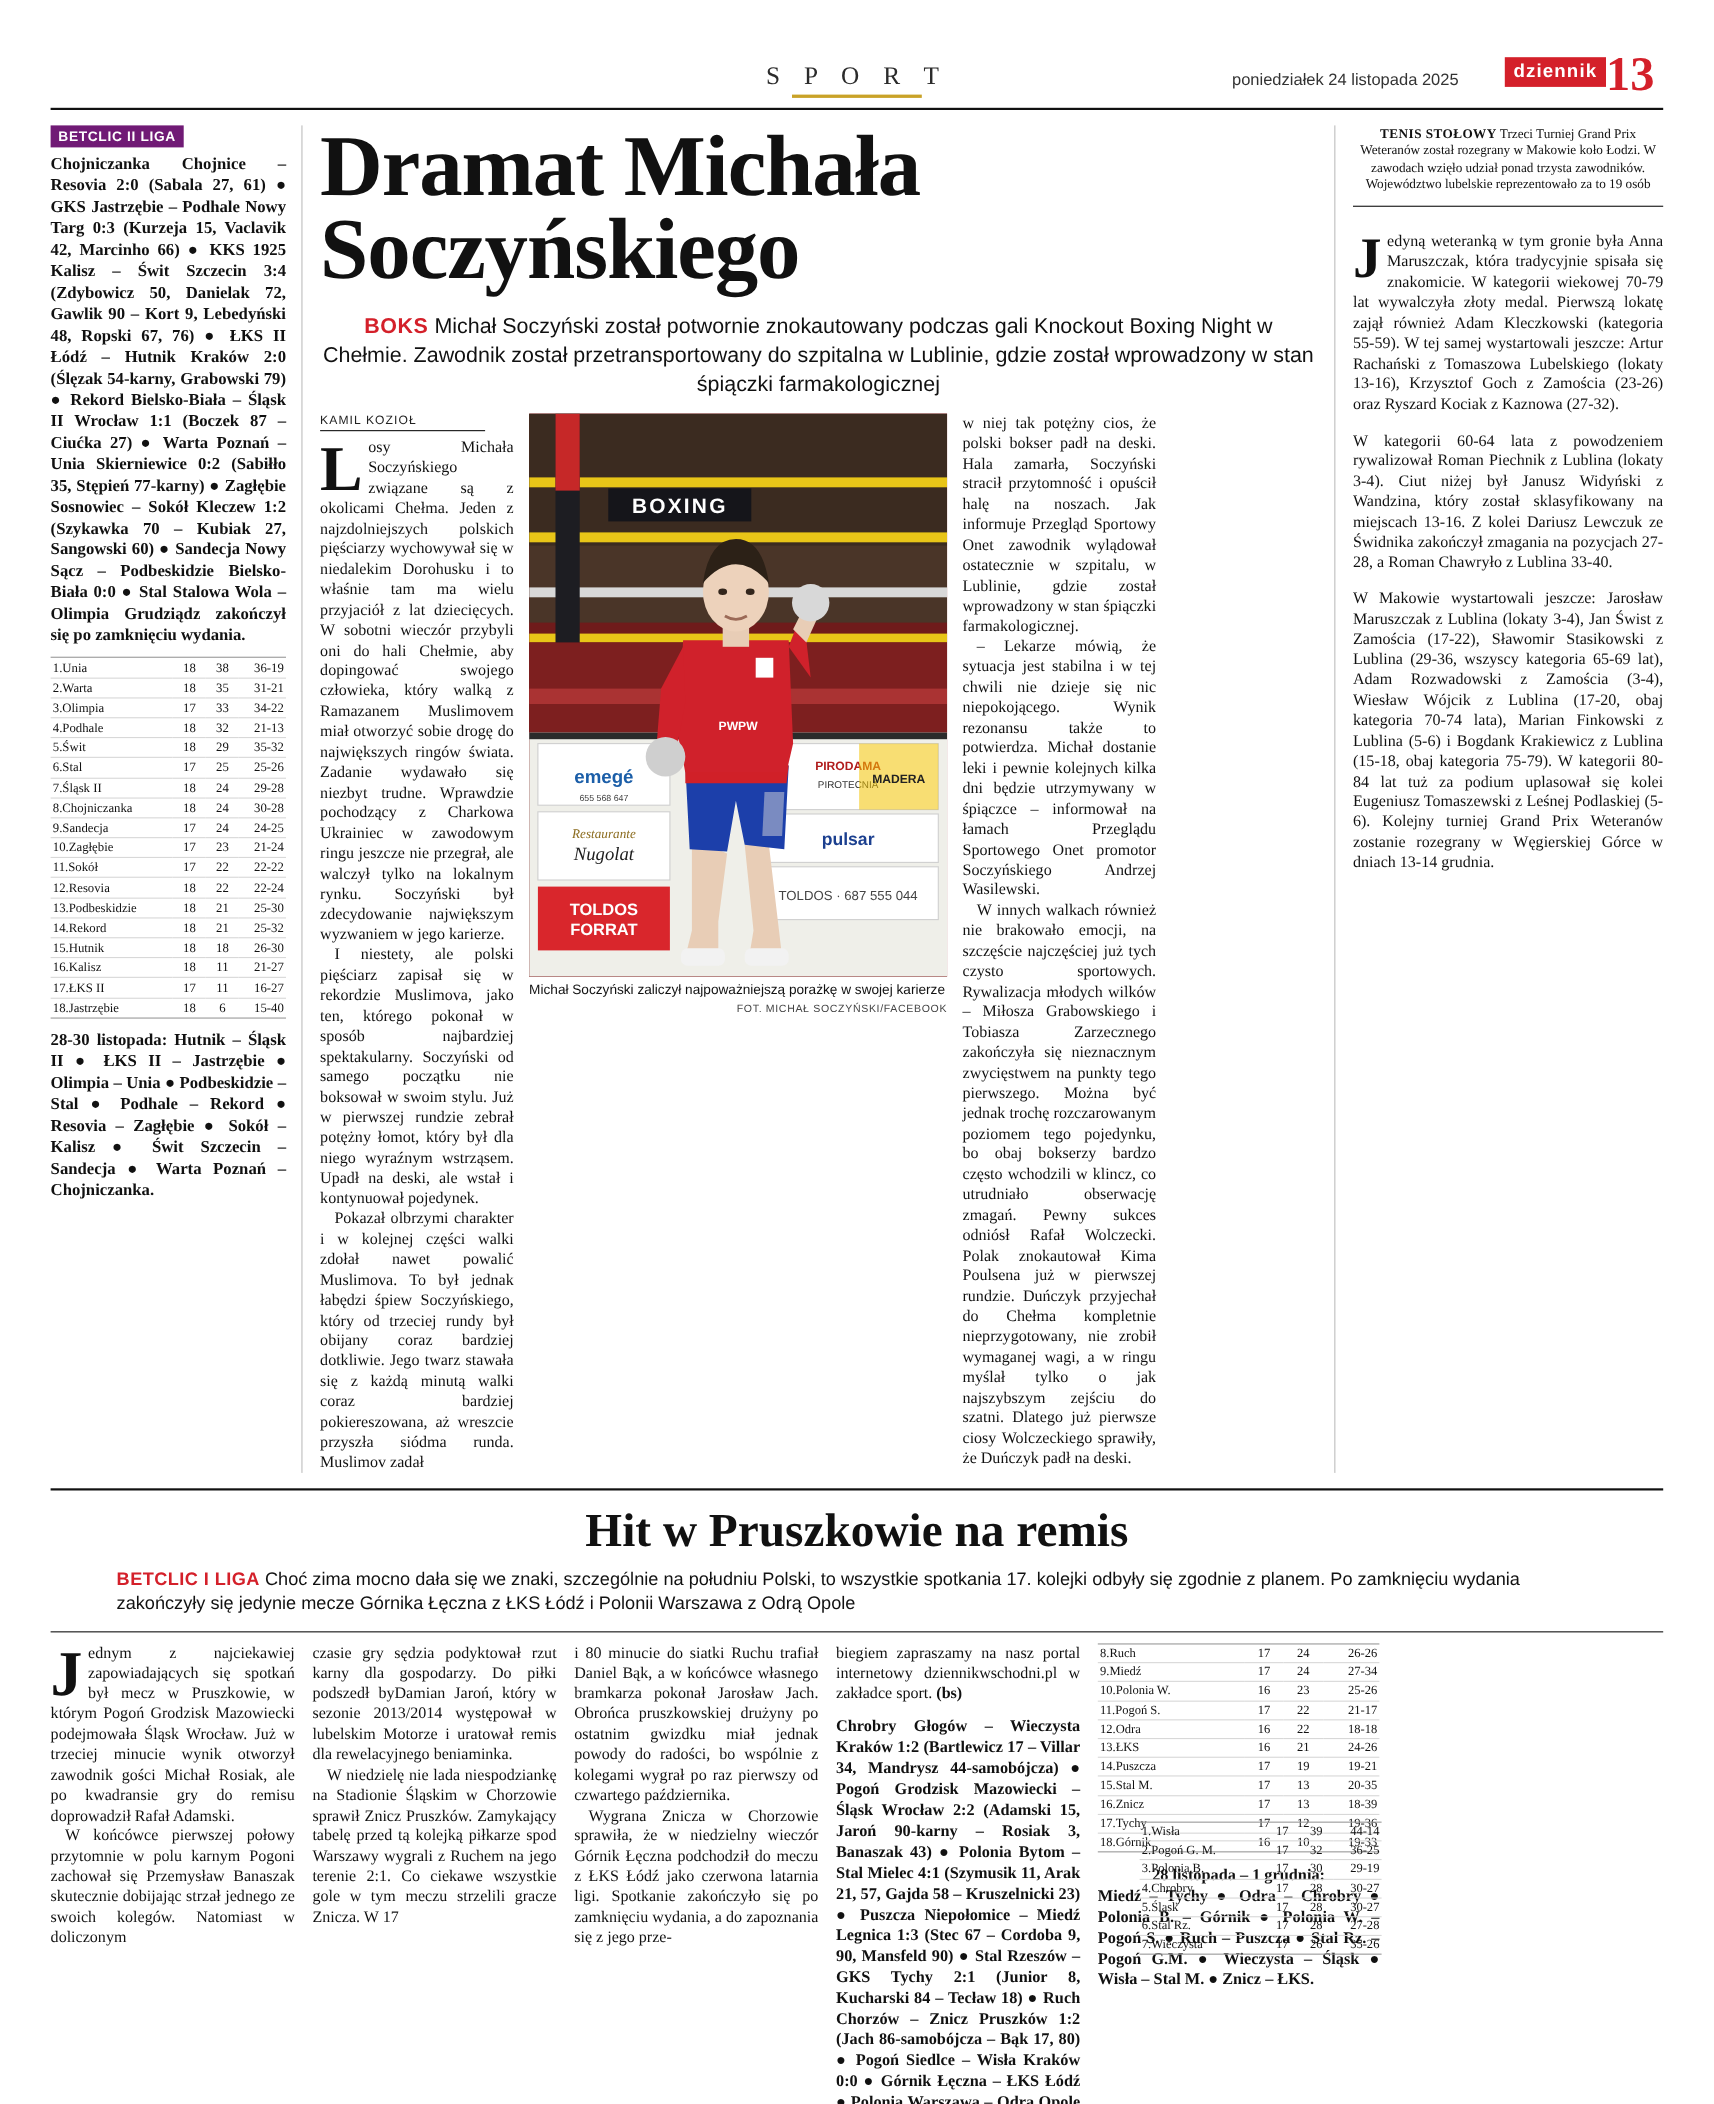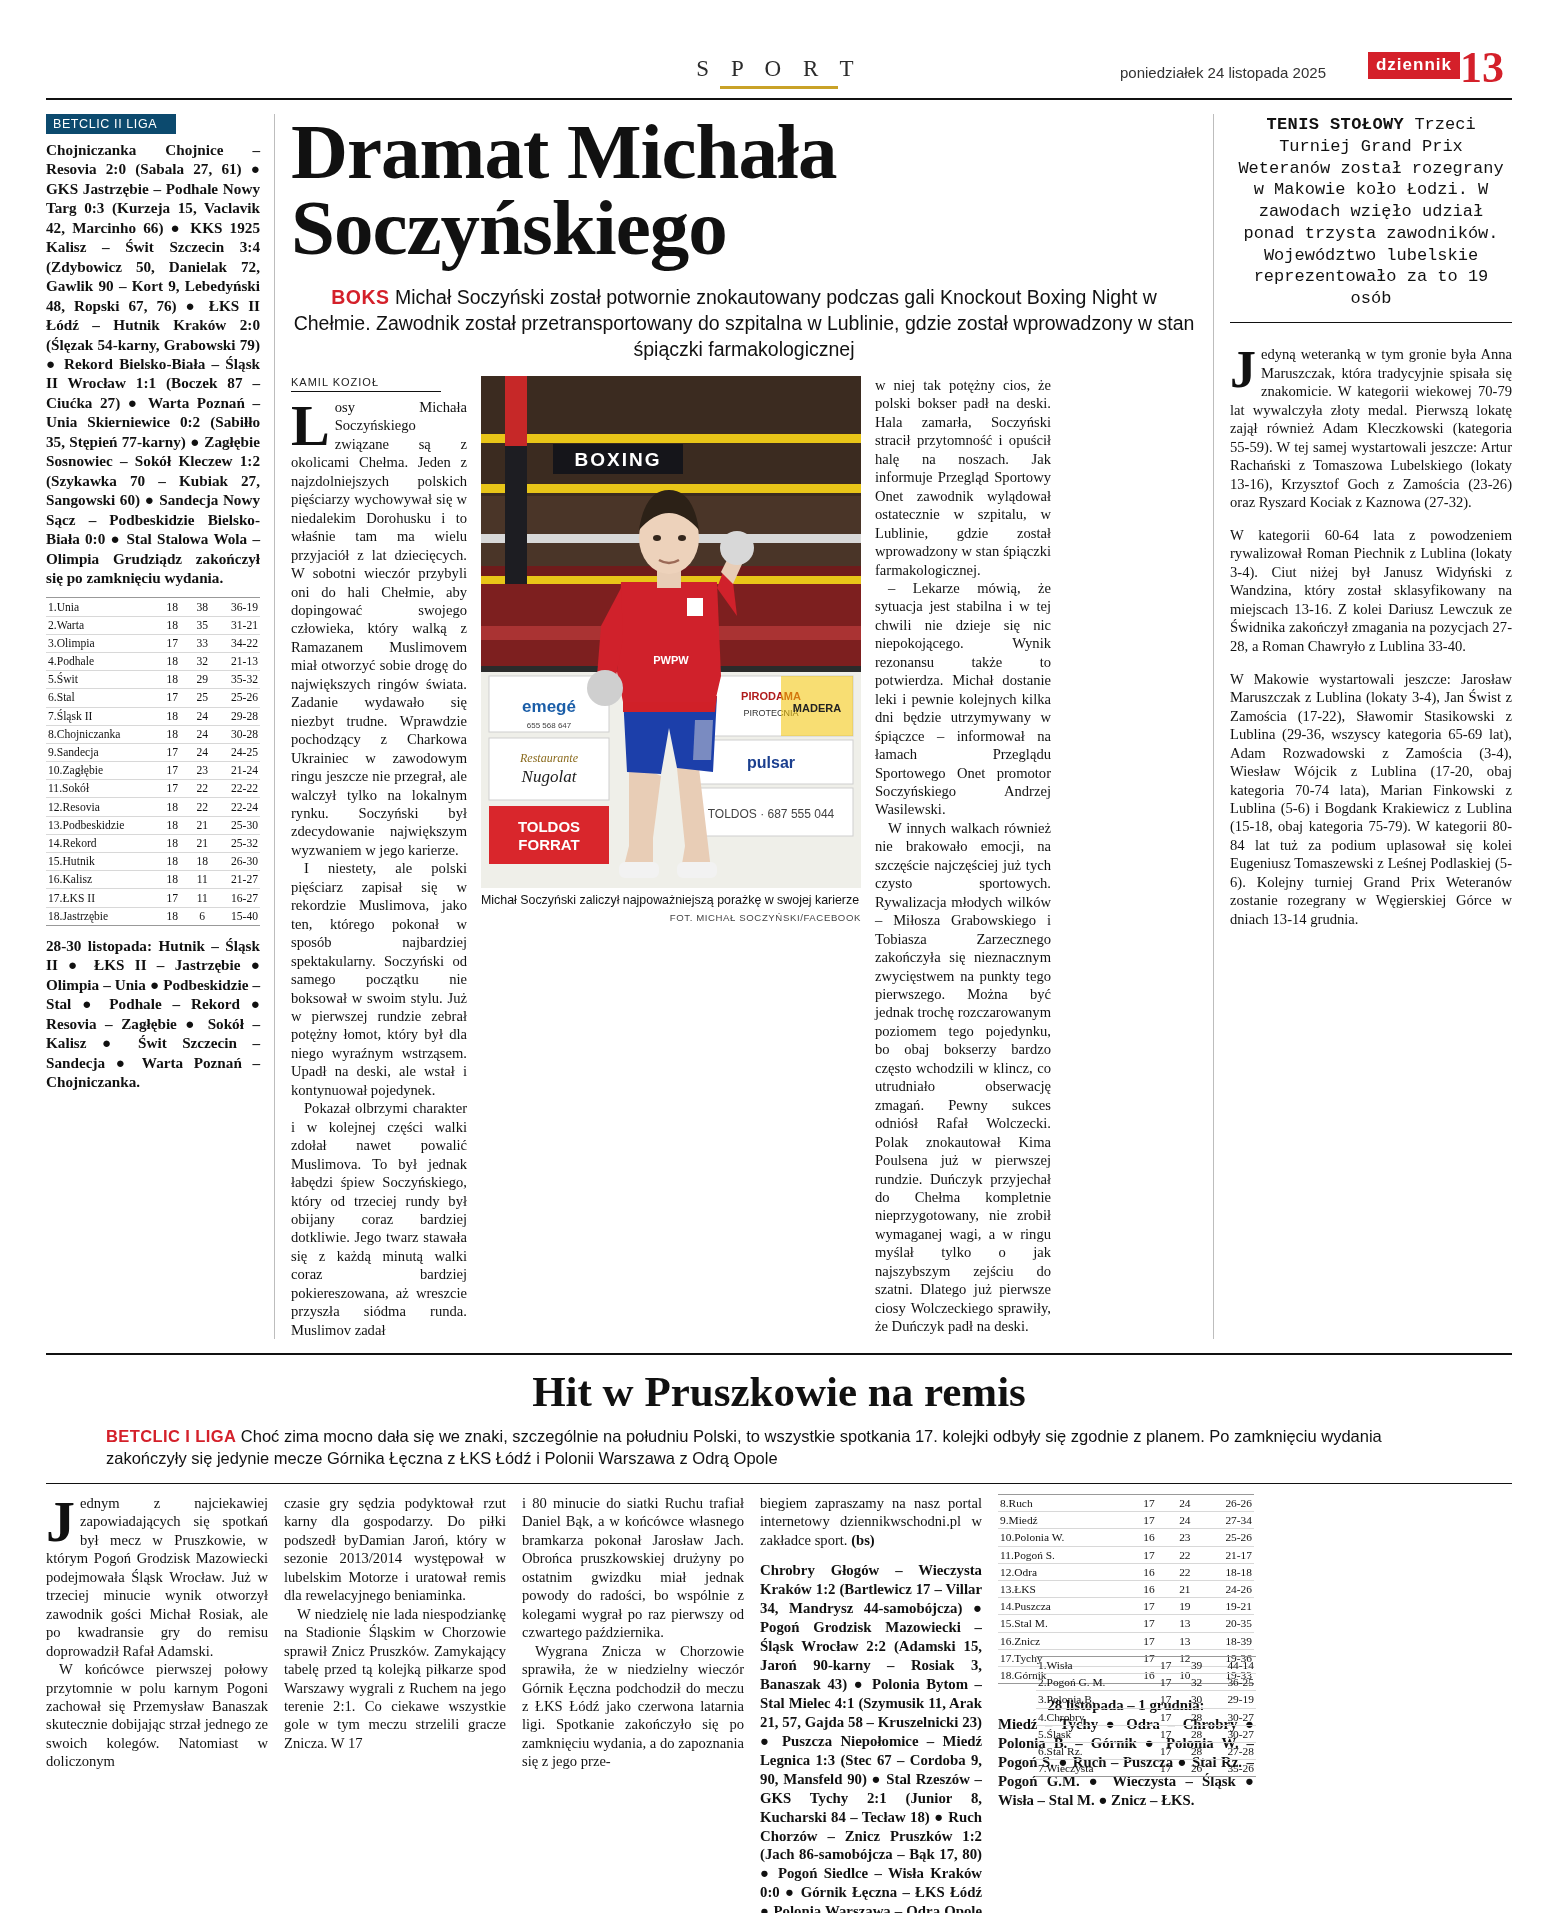--- a/index.html
+++ b/index.html
@@ -77,27 +77,27 @@
     gap: 0;
   }
   .col-left { width: 228px; flex: none; padding-right: 14px; box-sizing: border-box; }
   .col-center { width: 940px; flex: none; padding: 0 16px; box-sizing: border-box;
      border-left: 1px solid #bdbdbd; border-right: 1px solid #bdbdbd; }
   .col-right { width: 298px; flex: none; padding-left: 16px; box-sizing: border-box; }
 
   
   .tag-bar {
     display: inline-block;
-    background: #0c4a6e;
+    background: #701a75;
     color: #fff;
     font-family: "Liberation Sans", sans-serif;
-    font-weight: normal;
+    font-weight: bold;
     font-size: 12.5px;
     letter-spacing: 0.6px;
-    padding: 3px 19px 3px 7px;
+    padding: 3px 7px 3px 7px;
     margin-bottom: 6px;
   }
   .results-text {
     font-family: "Liberation Serif", serif;
     font-size: 15.2px;
     line-height: 1.28;
     text-align: justify;
     font-weight: bold;
     color: #111;
   }
@@ -212,22 +212,22 @@
 
   
   .right-head {
     font-family: "Liberation Serif", serif;
     font-weight: bold;
     font-size: 37px;
     text-align: center;
     margin: 2px 0 10px 0;
   }
   .right-lede {
-    font-family: Liberation Mono, monospace;
-    font-size: 17px;
+    font-family: Liberation Serif, serif;
+    font-size: 12px;
     line-height: 1.28;
     text-align: center;
     margin-bottom: 12px;
   }
   .right-lede .kicker { font-weight: bold; letter-spacing: 0.4px; }
   .right-body {
     font-family: "Liberation Serif", serif;
     font-size: 14.6px;
     line-height: 1.265;
     text-align: justify;

